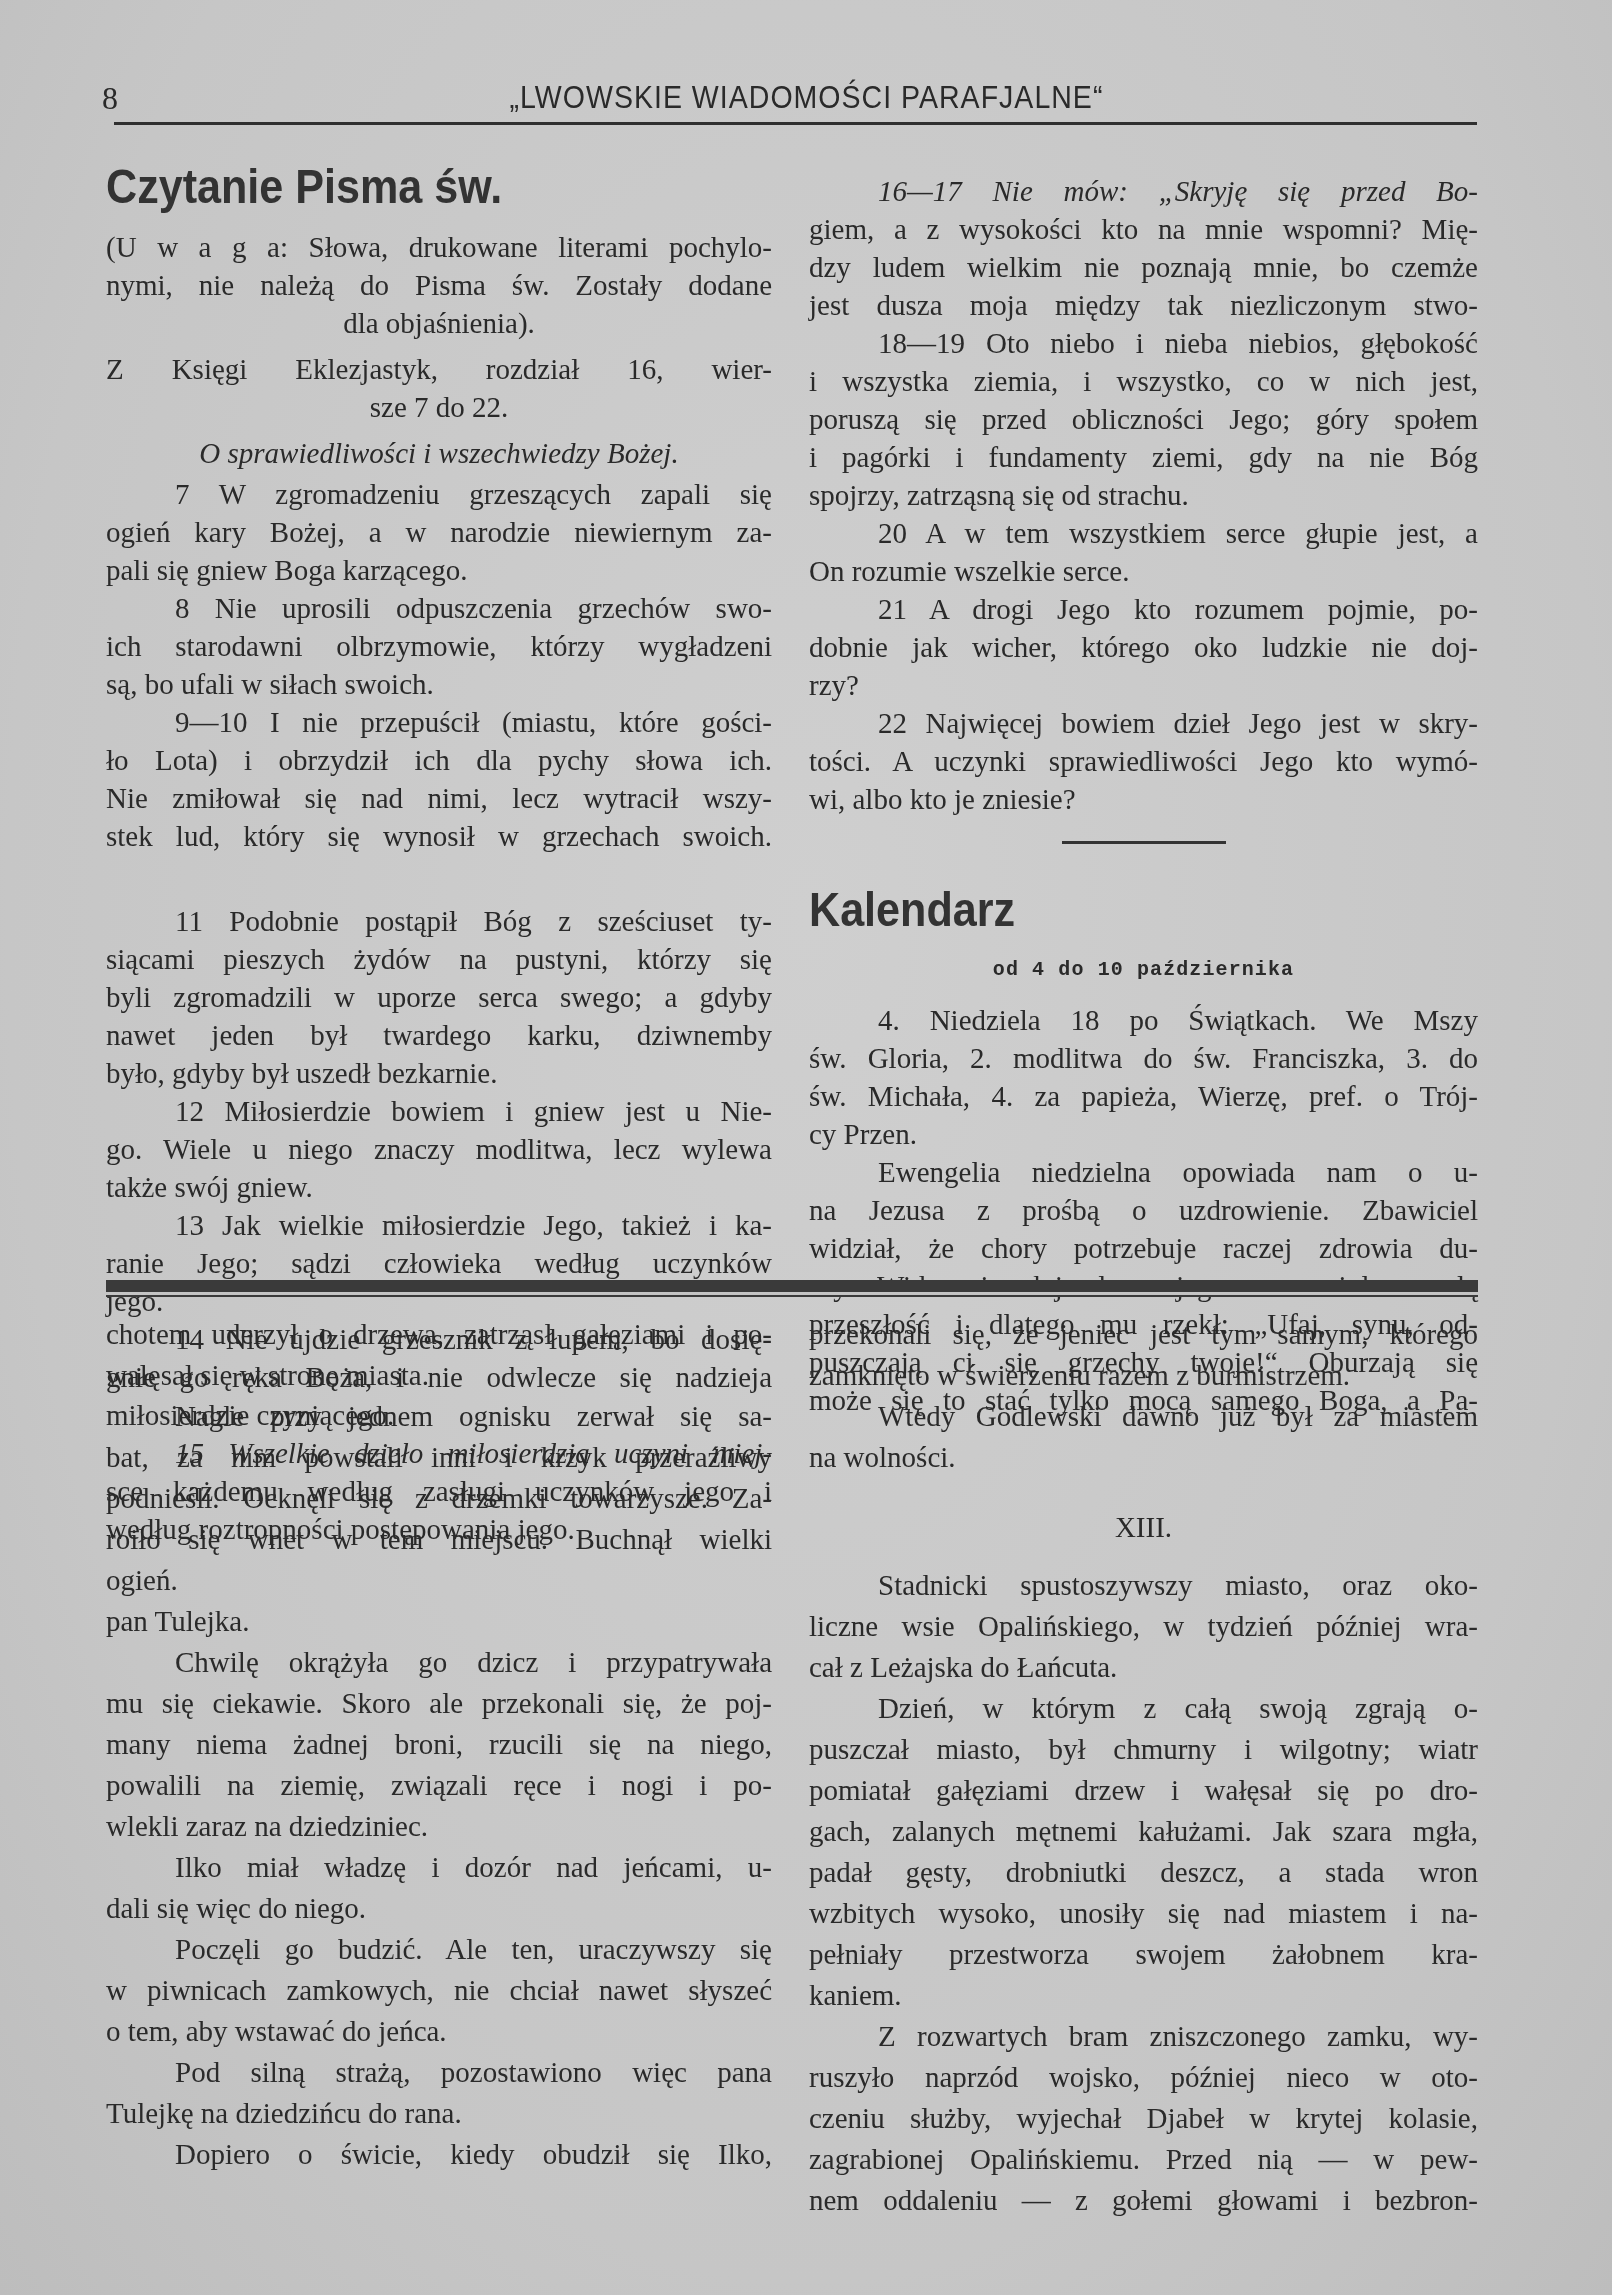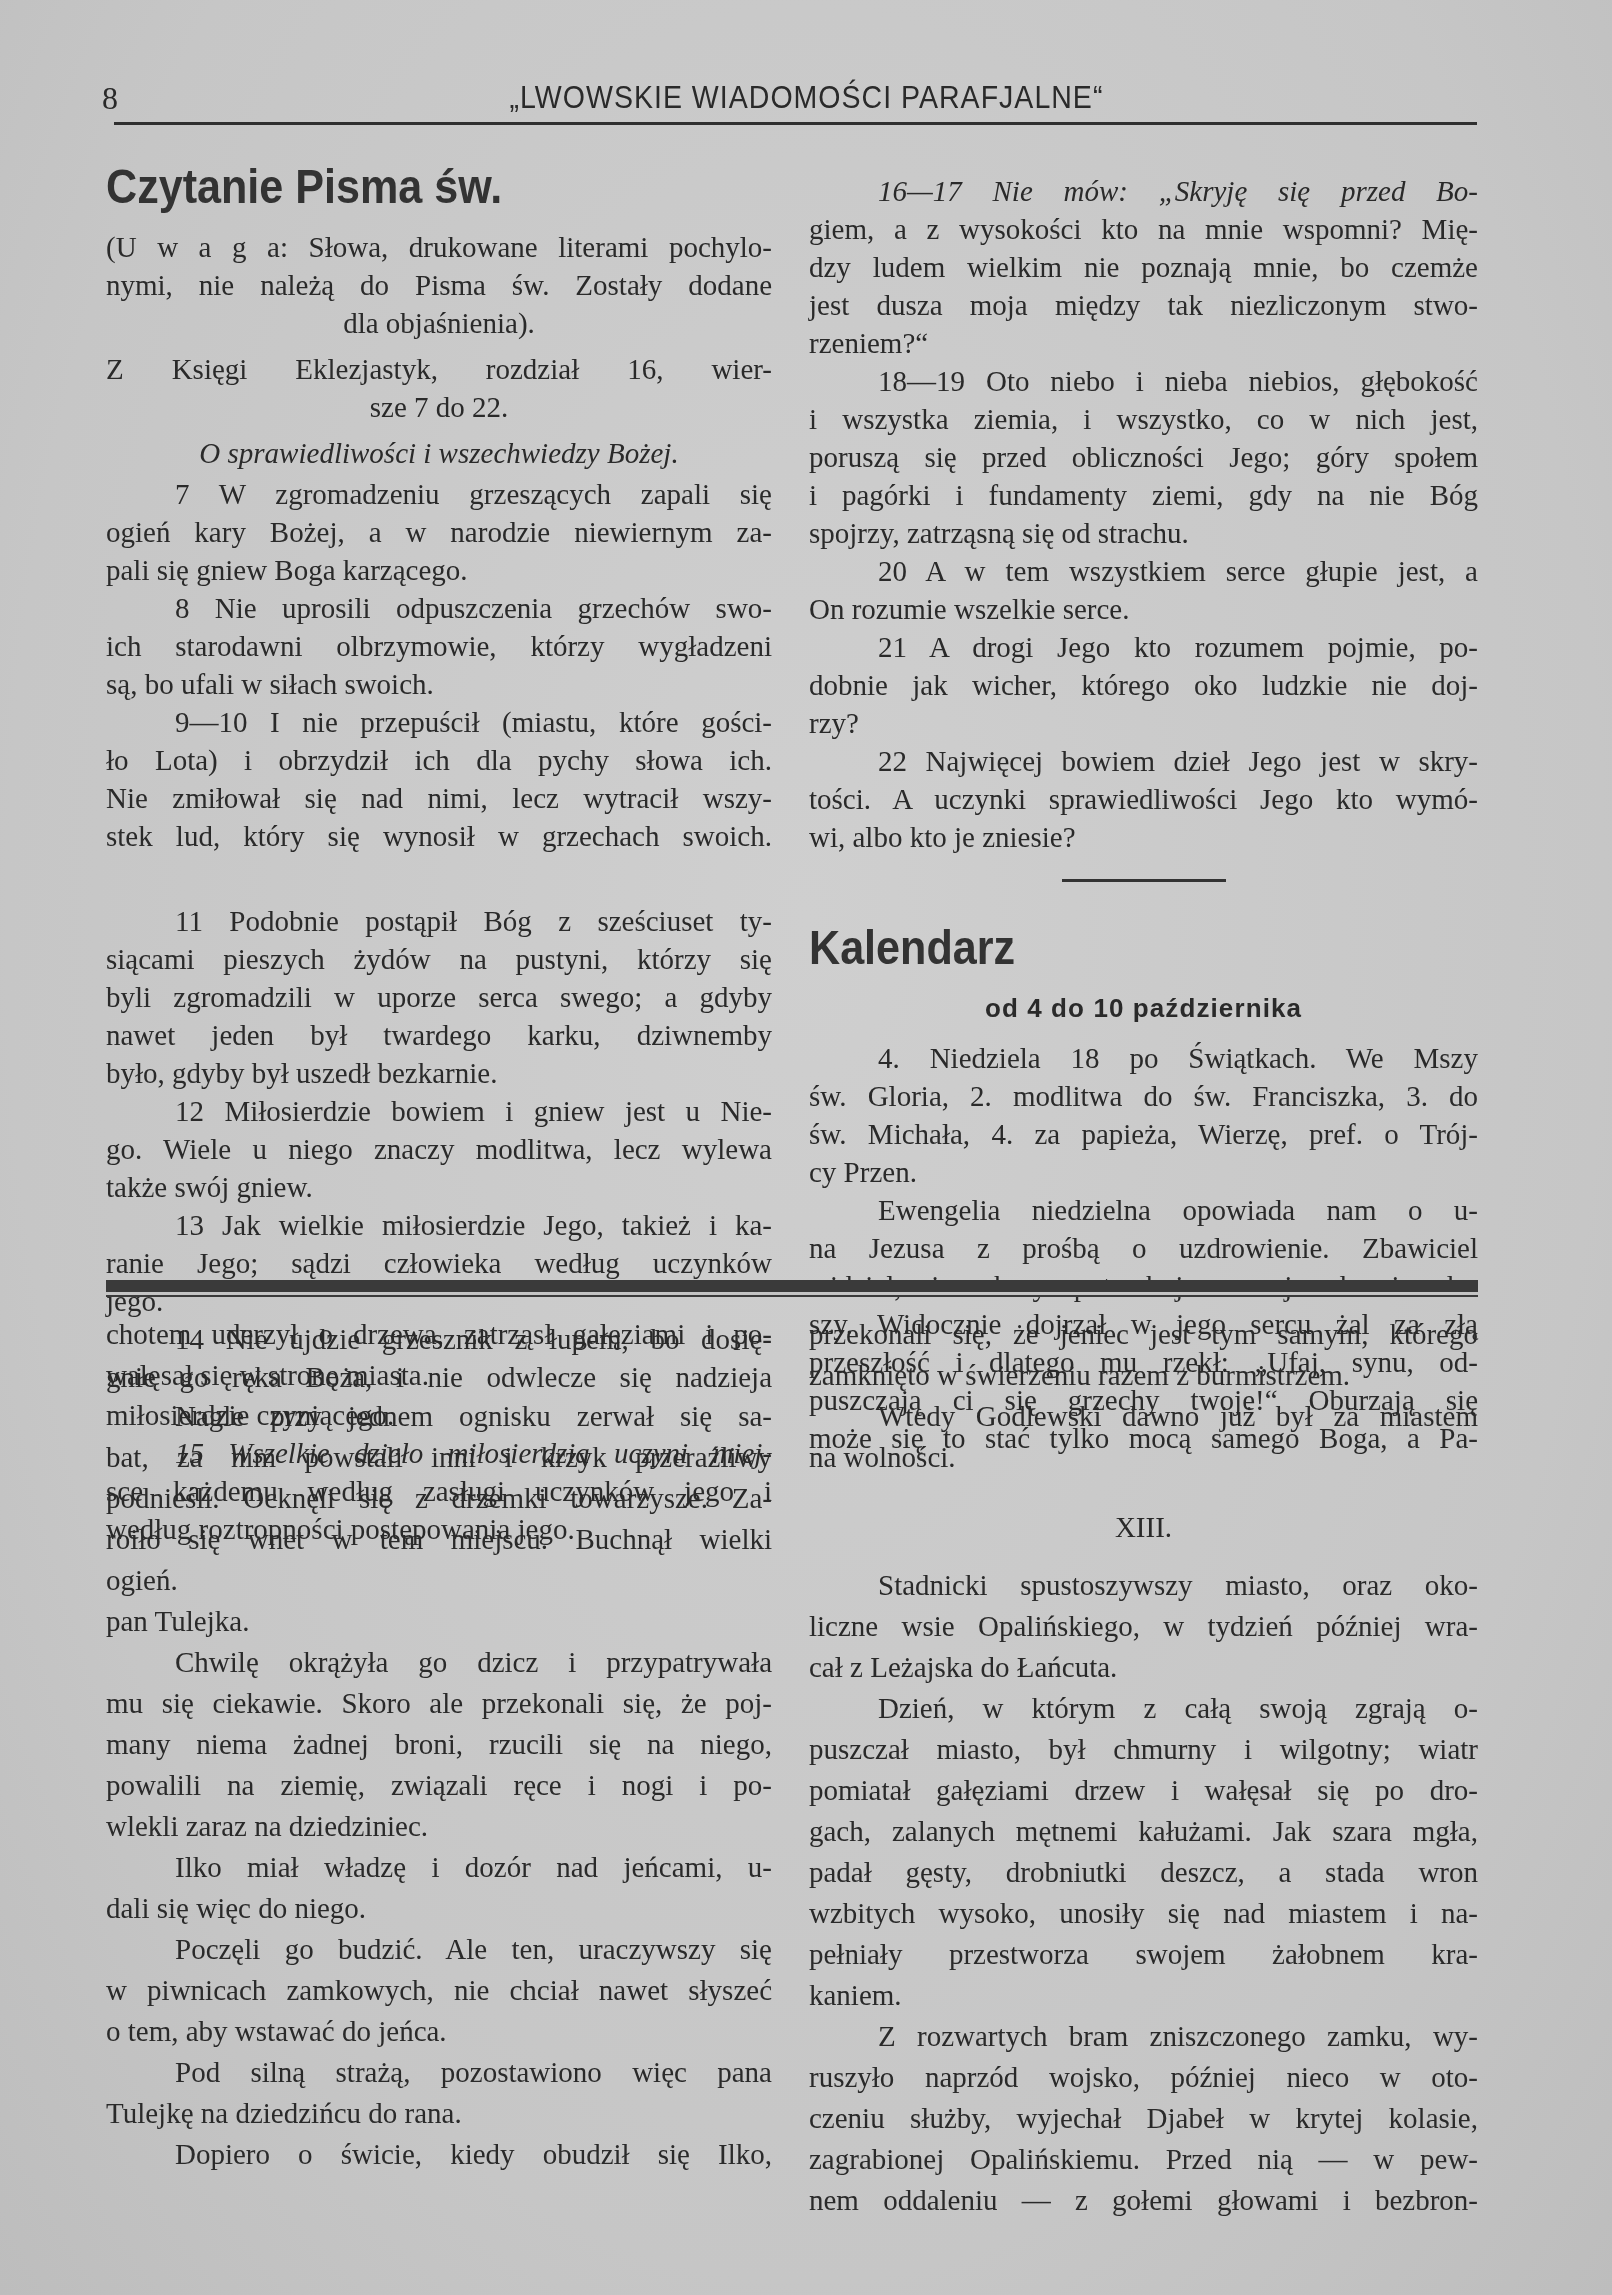--- a/index.html
+++ b/index.html
@@ -19,22 +19,22 @@
   .col { position:absolute; font-size:29px; line-height:38px; text-align:justify; }
   .col .line { display:block; text-align:justify; text-align-last:justify; white-space:nowrap; }
   .col .line.last { text-align-last:left; }
   .col .line.center { text-align:center; text-align-last:center; }
   .left-top { left:106px; top:155px; width:666px; }
   .right-top { left:809px; top:172px; width:669px; }
   .left-bottom { left:106px; top:1314px; width:666px; line-height:41px; }
   .right-bottom { left:809px; top:1314px; width:669px; line-height:41px; }
   .title-big { font-family:"Liberation Sans", "DejaVu Sans", sans-serif; font-weight:bold; font-size:49px;
     line-height:63px; margin:0 0 10.3px 0; transform:scaleX(0.88); transform-origin:left; color:#333; }
-  .subhead { text-align:center; font-weight:bold; font-family:Liberation Sans, sans-serif;
-    font-size:26px; letter-spacing:1.1px; margin:5.7px 0 11.5px 0; }
+  .subhead { text-align:center; font-weight:bold; font-family:Liberation Mono, monospace;
+    font-size:20px; letter-spacing:1.1px; margin:5.7px 0 11.5px 0; }
   .i { font-style:italic; }
   .short-rule { width:164px; height:2.9px; background:#333; margin:23px auto 34px auto; }
   .divider { position:absolute; left:106px; top:1280px; width:1372px; }
   .divider .thick { height:11.5px; background:#3a3a3a; }
   .divider .gap { height:3.4px; background:#c4c4c4; }
   .divider .thin { height:2.3px; background:#3a3a3a; }
   .roman { text-align:center; margin:29px 0 17px 0; }
 </style>
 </head>
 <body>
@@ -87,21 +87,20 @@
         <span class="line last">według roztropności postępowania jego.</span>
       </div>
   </div>
 
   <div class="col right-top">
     <div>
         <span class="line" style="padding-left: 69px; font-style: italic;">16—17 Nie mów: „Skryję się przed Bo-</span>
         <span class="line">giem, a z wysokości kto na mnie wspomni? Mię-</span>
         <span class="line">dzy ludem wielkim nie poznają mnie, bo czemże</span>
         <span class="line">jest dusza moja między tak niezliczonym stwo-</span>
-        <span class="line last">rzeniem?“</span>
         <span class="line" style="padding-left: 69px;">18—19 Oto niebo i nieba niebios, głębokość</span>
         <span class="line">i wszystka ziemia, i wszystko, co w nich jest,</span>
         <span class="line">poruszą się przed obliczności Jego; góry społem</span>
         <span class="line">i pagórki i fundamenty ziemi, gdy na nie Bóg</span>
         <span class="line last">spojrzy, zatrząsną się od strachu.</span>
         <span class="line" style="padding-left: 69px;">20 A w tem wszystkiem serce głupie jest, a</span>
         <span class="line last">On rozumie wszelkie serce.</span>
         <span class="line" style="padding-left: 69px;">21 A drogi Jego kto rozumem pojmie, po-</span>
         <span class="line">dobnie jak wicher, którego oko ludzkie nie doj-</span>
         <span class="line last">rzy?</span>

